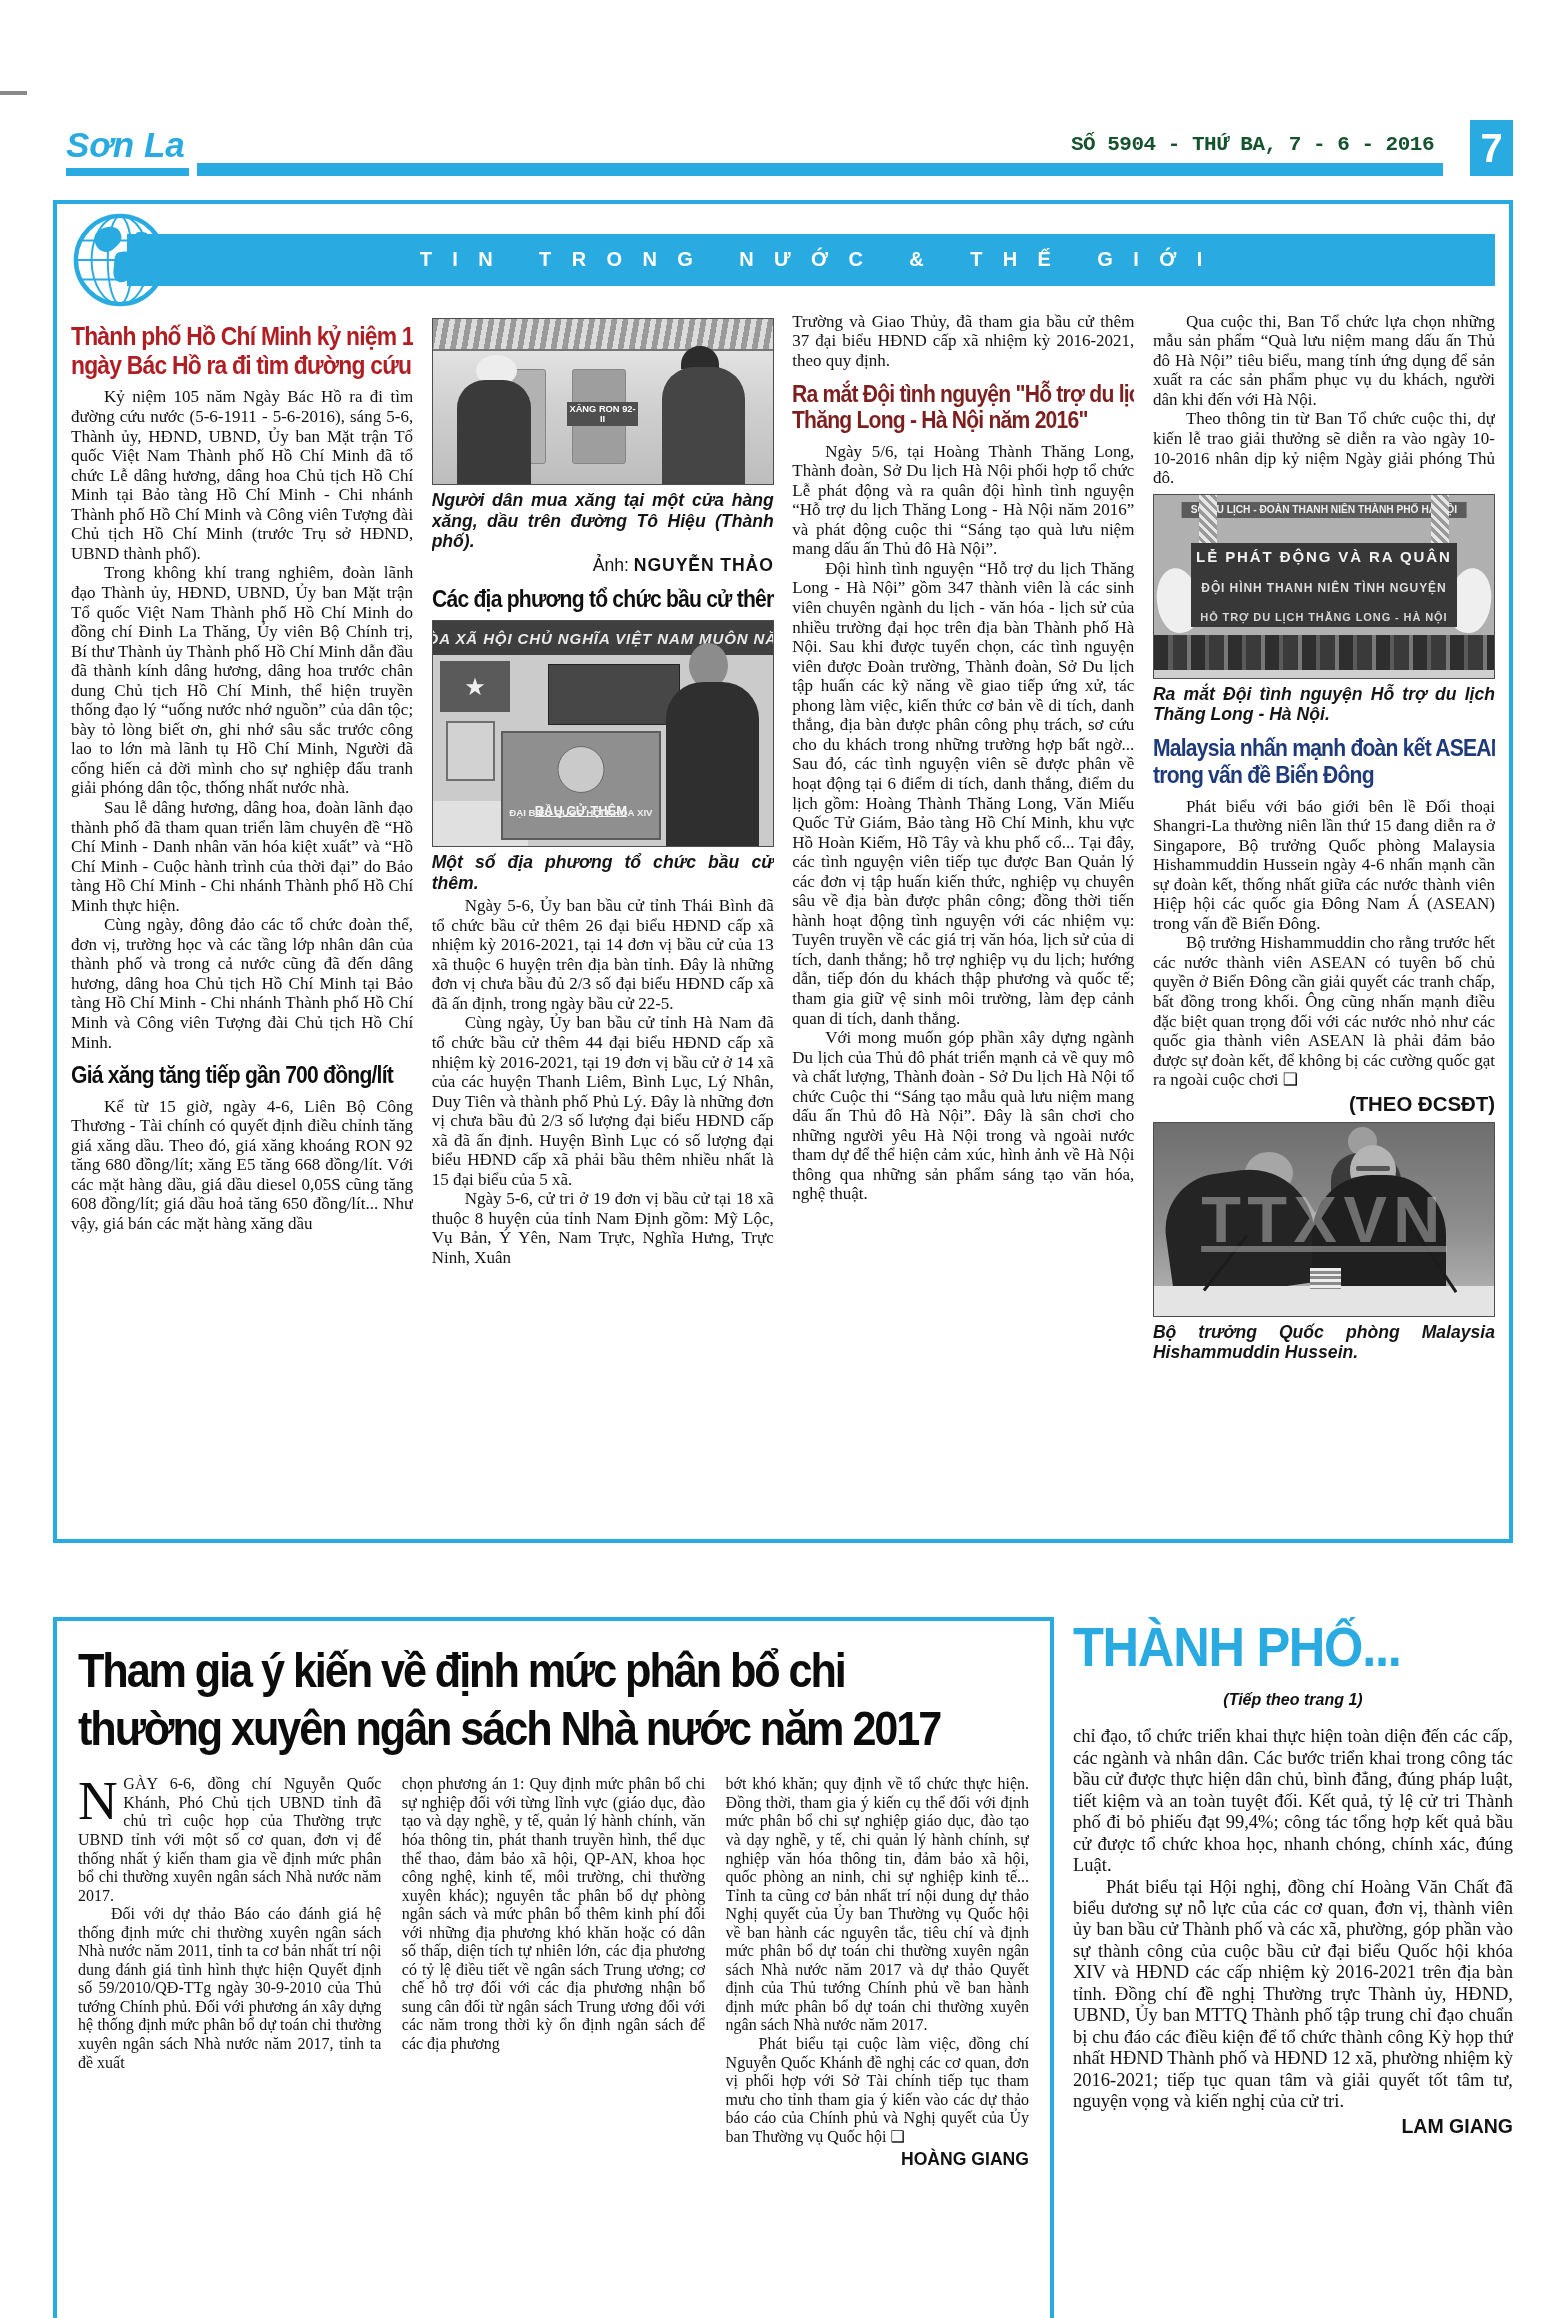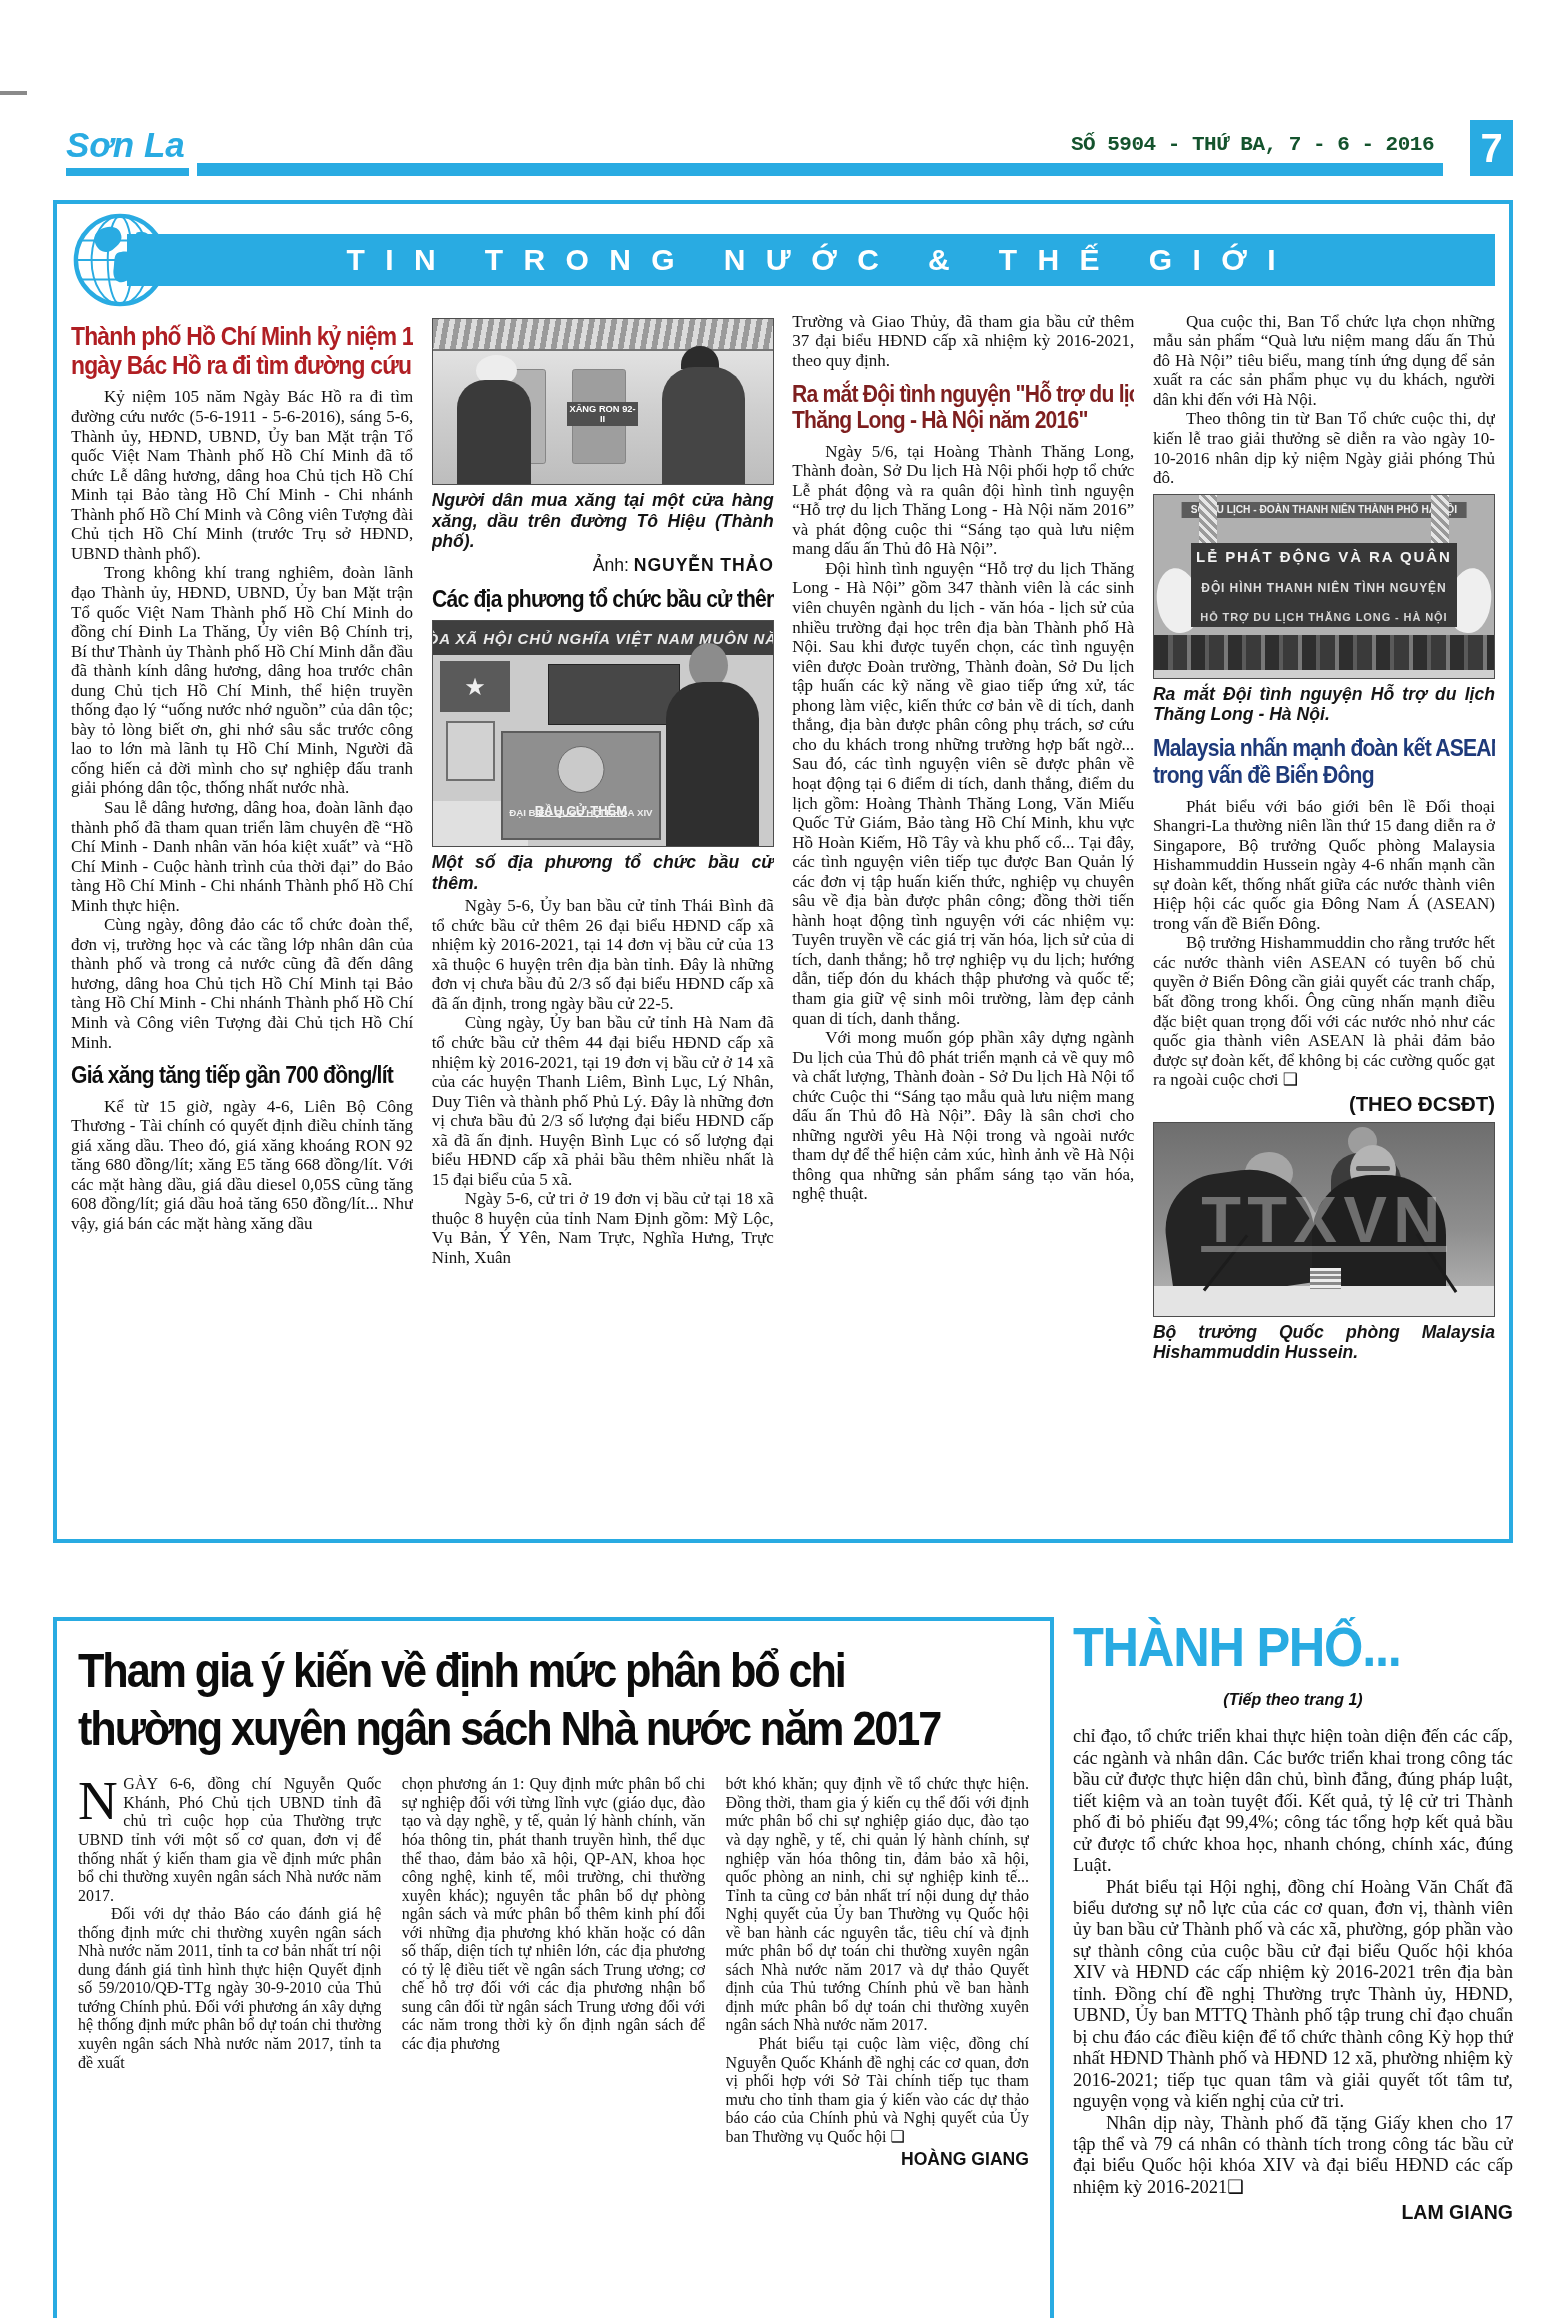--- a/index.html
+++ b/index.html
@@ -39,21 +39,21 @@
     position:absolute;top:200px;left:53px;width:1460px;height:1343px;
     border:4.2px solid var(--cyan);box-sizing:border-box;padding:10.2px 14px;overflow:hidden;
   }
   .banner{position:relative;height:91px;margin-bottom:6.5px;}
   .globe{position:absolute;left:0;top:-3.7px;width:98px;height:98px;}
   .banner-bar{
     position:absolute;left:56px;right:0;top:19.5px;height:52px;background:var(--cyan);
     display:flex;align-items:center;justify-content:center;
   }
   .banner-title{
-    color:#ffffff;font-family:"Liberation Sans",sans-serif;font-weight:bold;font-size:30px;
+    color:#ffffff;font-family:"Liberation Sans",sans-serif;font-weight:bold;font-size:20px;
     letter-spacing:20.4px;white-space:nowrap;padding-left:20.4px;
   }
   .cols{display:flex;gap:18.5px;height:1215px;}
   .col{flex:1 1 0;overflow:hidden;min-width:0;}
 
   
   .bp{
     font-size:17px;line-height:1.15;text-align:justify;text-indent:33px;margin:0;
   }
   .bp.cont{text-indent:0;}
@@ -350,18 +350,17 @@
         <div class="signature">HOÀNG GIANG</div>
       </div>
     </div>
   </section>
 
   <aside class="continuation">
     <div class="cont-title">THÀNH PHỐ...</div>
     <div class="cont-sub">(Tiếp theo trang 1)</div>
     <p class="bp cont">chỉ đạo, tổ chức triển khai thực hiện toàn diện đến các cấp, các ngành và nhân dân. Các bước triển khai trong công tác bầu cử được thực hiện dân chủ, bình đẳng, đúng pháp luật, tiết kiệm và an toàn tuyệt đối. Kết quả, tỷ lệ cử tri Thành phố đi bỏ phiếu đạt 99,4%; công tác tổng hợp kết quả bầu cử được tổ chức khoa học, nhanh chóng, chính xác, đúng Luật.</p>
     <p class="bp">Phát biểu tại Hội nghị, đồng chí Hoàng Văn Chất đã biểu dương sự nỗ lực của các cơ quan, đơn vị, thành viên ủy ban bầu cử Thành phố và các xã, phường, góp phần vào sự thành công của cuộc bầu cử đại biểu Quốc hội khóa XIV và HĐND các cấp nhiệm kỳ 2016-2021 trên địa bàn tỉnh. Đồng chí đề nghị Thường trực Thành ủy, HĐND, UBND, Ủy ban MTTQ Thành phố tập trung chỉ đạo chuẩn bị chu đáo các điều kiện để tổ chức thành công Kỳ họp thứ nhất HĐND Thành phố và HĐND 12 xã, phường nhiệm kỳ 2016-2021; tiếp tục quan tâm và giải quyết tốt tâm tư, nguyện vọng và kiến nghị của cử tri.</p>
-    <p class="bp">Nhân dịp này, Thành phố đã tặng Giấy khen cho 17 tập thể và 79 cá nhân có thành tích trong công tác bầu cử đại biểu Quốc hội khóa XIV và đại biểu HĐND các cấp nhiệm kỳ 2016-2021❑</p>
     <div class="signature">LAM GIANG</div>
   </aside>
 
 </div>
 
 
 </body></html>

